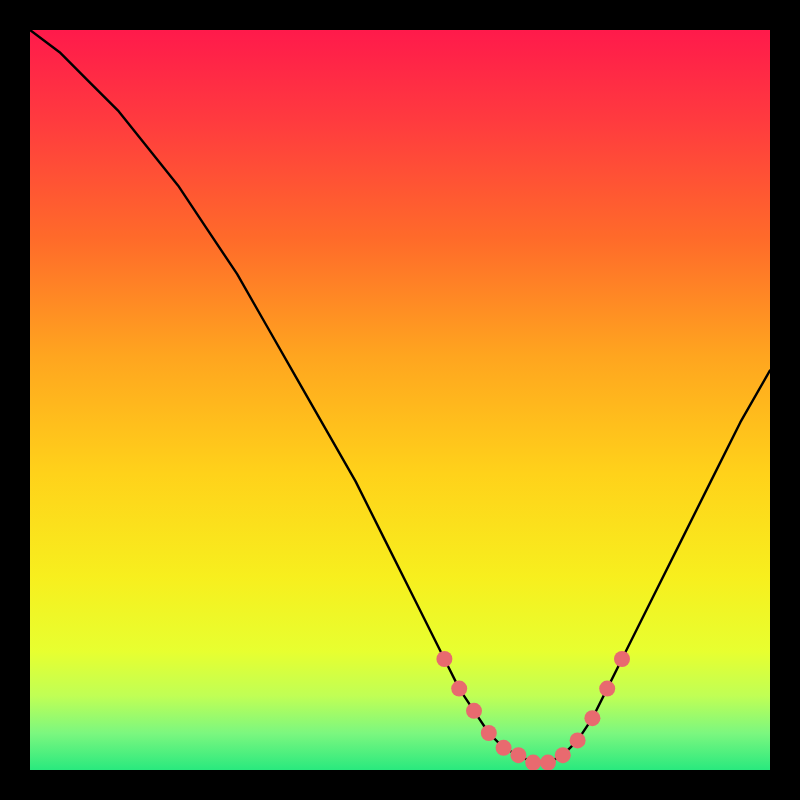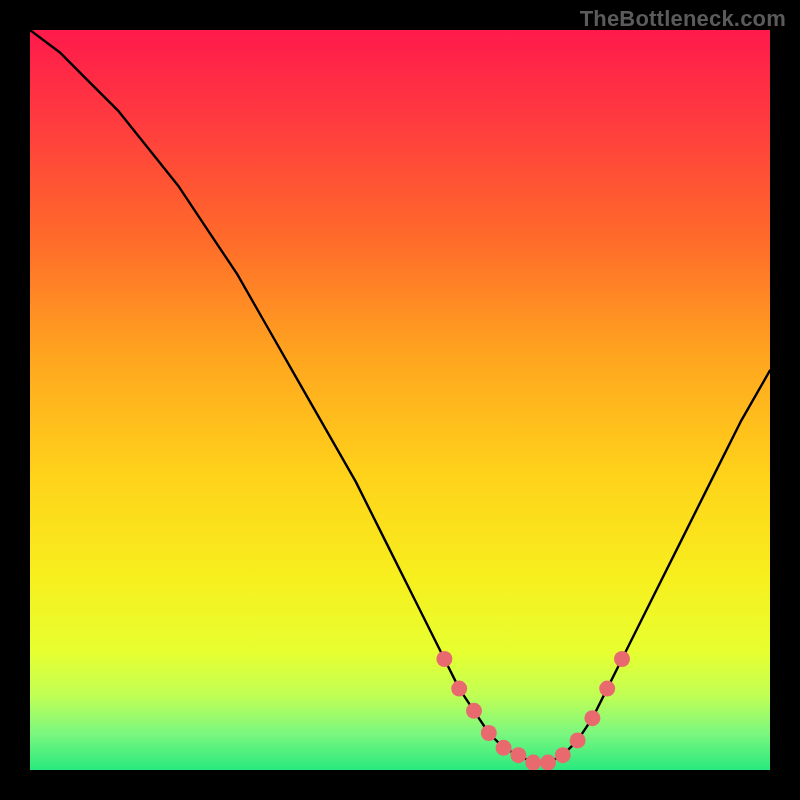--- a/index.html
+++ b/index.html
@@ -26,21 +26,20 @@
     top: 30px;
     width: 740px;
     height: 740px;
   }
   .plot svg { display: block; }
 </style>
 </head>
 <body>
 
 <div class="frame">
-  <div class="watermark">TheBottleneck.com</div>
 
   <div class="plot">
     <svg id="chart-svg" width="740" height="740" viewBox="0 0 740 740">
       <defs>
         <linearGradient id="bg-grad" x1="0" y1="0" x2="0" y2="1">
             <stop offset="0%" stop-color="#ff1a4b"></stop>
             <stop offset="12%" stop-color="#ff3a3f"></stop>
             <stop offset="28.000000000000004%" stop-color="#ff6a2a"></stop>
             <stop offset="44%" stop-color="#ffa51f"></stop>
             <stop offset="60%" stop-color="#ffd21a"></stop>

